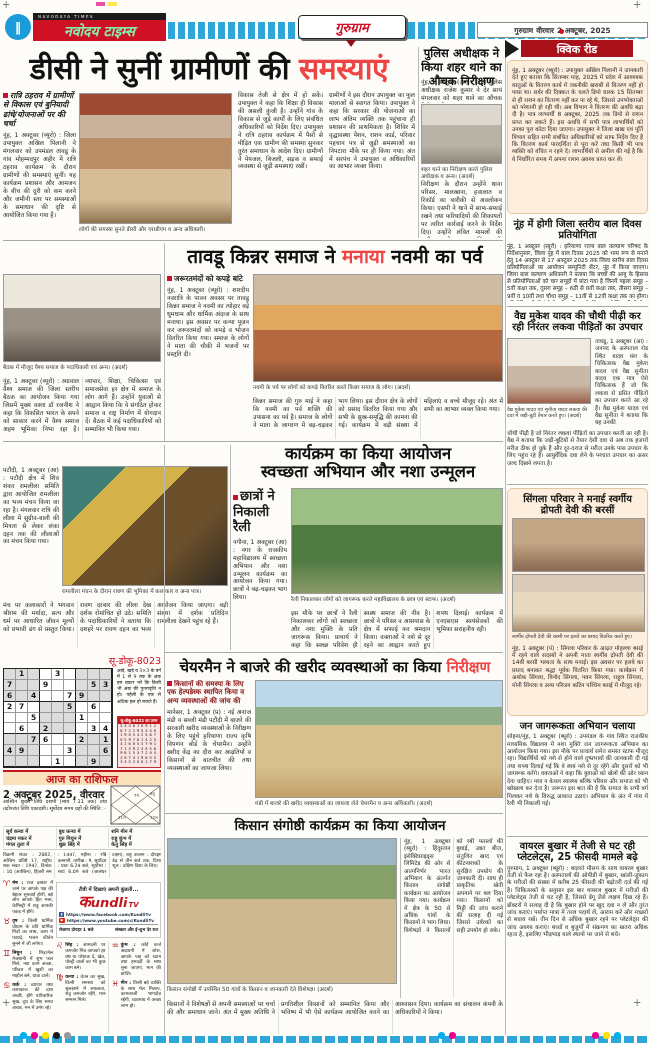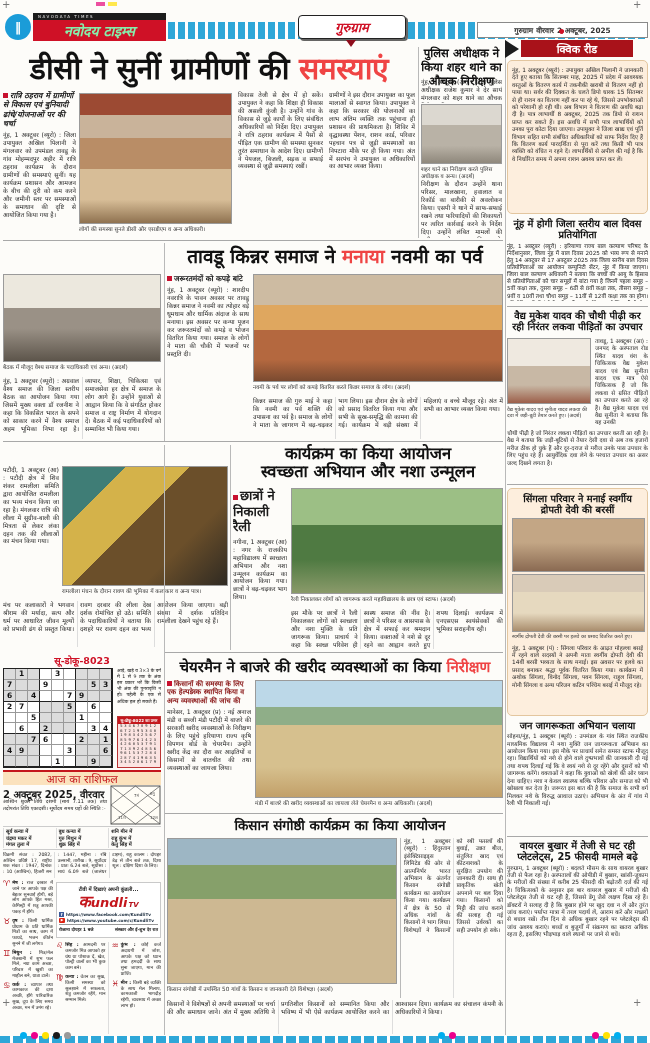--- a/index.html
+++ b/index.html
@@ -48,40 +48,40 @@
   .regmark{position:absolute;color:#777;font-size:10px;line-height:1}
   .inkbar{position:absolute;width:9px;height:4px}
   
   .qr-banner{position:absolute;left:521px;top:40px;width:112px;height:17px;background:#a9121a;color:#fff;
      font-weight:bold;font-size:11px;display:flex;align-items:center;justify-content:center}
   .qr-tri{position:absolute;left:505px;top:40px;width:0;height:0;border-top:9px solid transparent;
      border-bottom:9px solid transparent;border-left:14px solid #1c1c1c}
   .qr-box{background:#fdeedd;border:1px solid #e3c69f;border-radius:5px;padding:4px}
   .qr-h{font-weight:bold;font-size:9.8px;line-height:1.15;text-align:center;color:#111}
   
-  .sud-title{color:#cf1126;font-weight:bold;font-size:9.5px;text-align:center}
+  .sud-title{color:#cf1126;font-weight:normal;font-size:9.5px;text-align:right}
   .sudgrid{position:absolute;left:3px;top:668px;width:110px;height:100px;display:grid;
      grid-template-columns:repeat(9,1fr);grid-auto-rows:1fr;border:1.5px solid #222;background:#fff}
   .sk{border-right:.5px solid #999;border-bottom:.5px solid #999;display:flex;align-items:center;justify-content:center;
      font-size:7.5px;font-weight:bold;color:#111}
   .sk:nth-child(3n){border-right:1.5px solid #222}
   .sk:nth-child(n+19):nth-child(-n+27),.sk:nth-child(n+46):nth-child(-n+54),.sk:nth-child(n+73){border-bottom:1.5px solid #222}
   .sk:nth-child(-n+27):nth-child(9n+1),.sk:nth-child(-n+27):nth-child(9n+2),.sk:nth-child(-n+27):nth-child(9n+3),
   .sk:nth-child(-n+27):nth-child(9n+7),.sk:nth-child(-n+27):nth-child(9n+8),.sk:nth-child(-n+27):nth-child(9n),
   .sk:nth-child(n+55):nth-child(9n+1),.sk:nth-child(n+55):nth-child(9n+2),.sk:nth-child(n+55):nth-child(9n+3),
   .sk:nth-child(n+55):nth-child(9n+7),.sk:nth-child(n+55):nth-child(9n+8),.sk:nth-child(n+55):nth-child(9n),
   .sk:nth-child(n+28):nth-child(-n+54):nth-child(9n+4),.sk:nth-child(n+28):nth-child(-n+54):nth-child(9n+5),
   .sk:nth-child(n+28):nth-child(-n+54):nth-child(9n+6){background:#dcdcdc}
   .ansbox{position:absolute;left:117px;top:716px;width:44px;height:52px;border:1px solid #b33;background:#fbe4e2;overflow:hidden}
   .anshead{background:#c4161c;color:#fff;font-size:4px;font-weight:bold;text-align:center;padding:1px 0}
   .arow{font-family:"DejaVu Sans Mono","Liberation Mono",monospace;font-size:3.8px;letter-spacing:1.9px;
      text-align:center;color:#222;line-height:1.2}
   
   .rashi-banner{position:absolute;left:3px;top:770px;width:158px;height:15px;background:#fbe2bd;border-top:2px solid #c4161c;
-     color:#c4161c;font-weight:normal;font-size:11px;display:flex;align-items:center;justify-content:center}
+     color:#c4161c;font-weight:bold;font-size:11px;display:flex;align-items:center;justify-content:center}
   .planets{position:absolute;left:3px;top:826px;width:158px;height:24px;display:grid;grid-template-columns:1fr 1fr 1fr;
      font-size:5px;font-weight:bold;color:#222;border-top:1px solid #ccc;border-bottom:1px solid #ccc;padding:1px 0}
   .planets .pl{padding:0 2px;border-left:1px solid #ddd}
   .sign{display:flex;margin-bottom:3px;break-inside:avoid}
   .sicon{color:#b5121b;font-size:8px;margin-right:2px;line-height:1}
   .stext{font-size:4.6px;line-height:1.25;color:#222;text-align:justify}
   .stext b{font-size:4.8px}
   .adbox{position:absolute;left:56px;top:882px;width:105px;height:56px;border:1px solid #c9c9c9;background:#fff;
      padding:2px;overflow:hidden}
   .ad-h{font-size:5.2px;font-weight:bold;text-align:center;color:#222}

